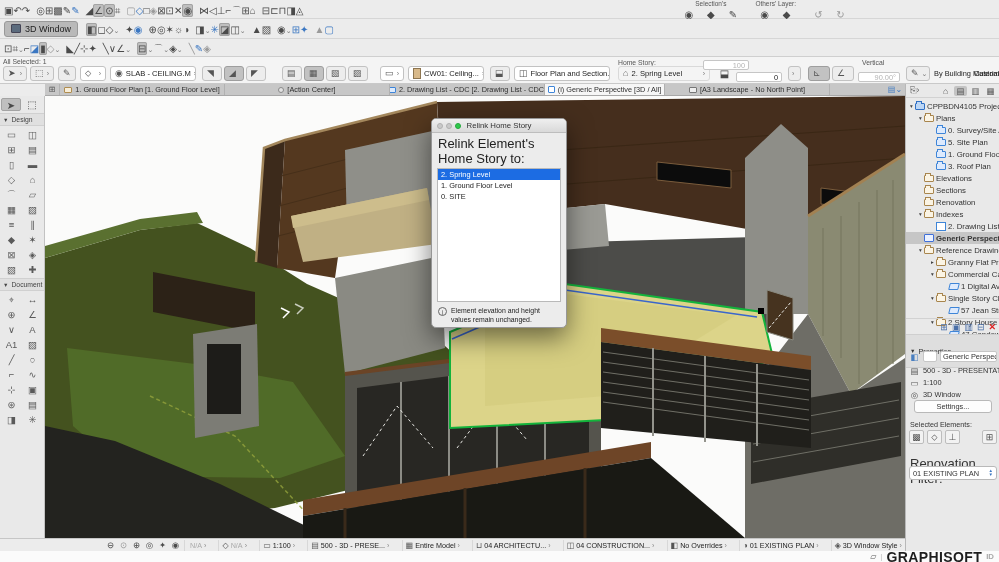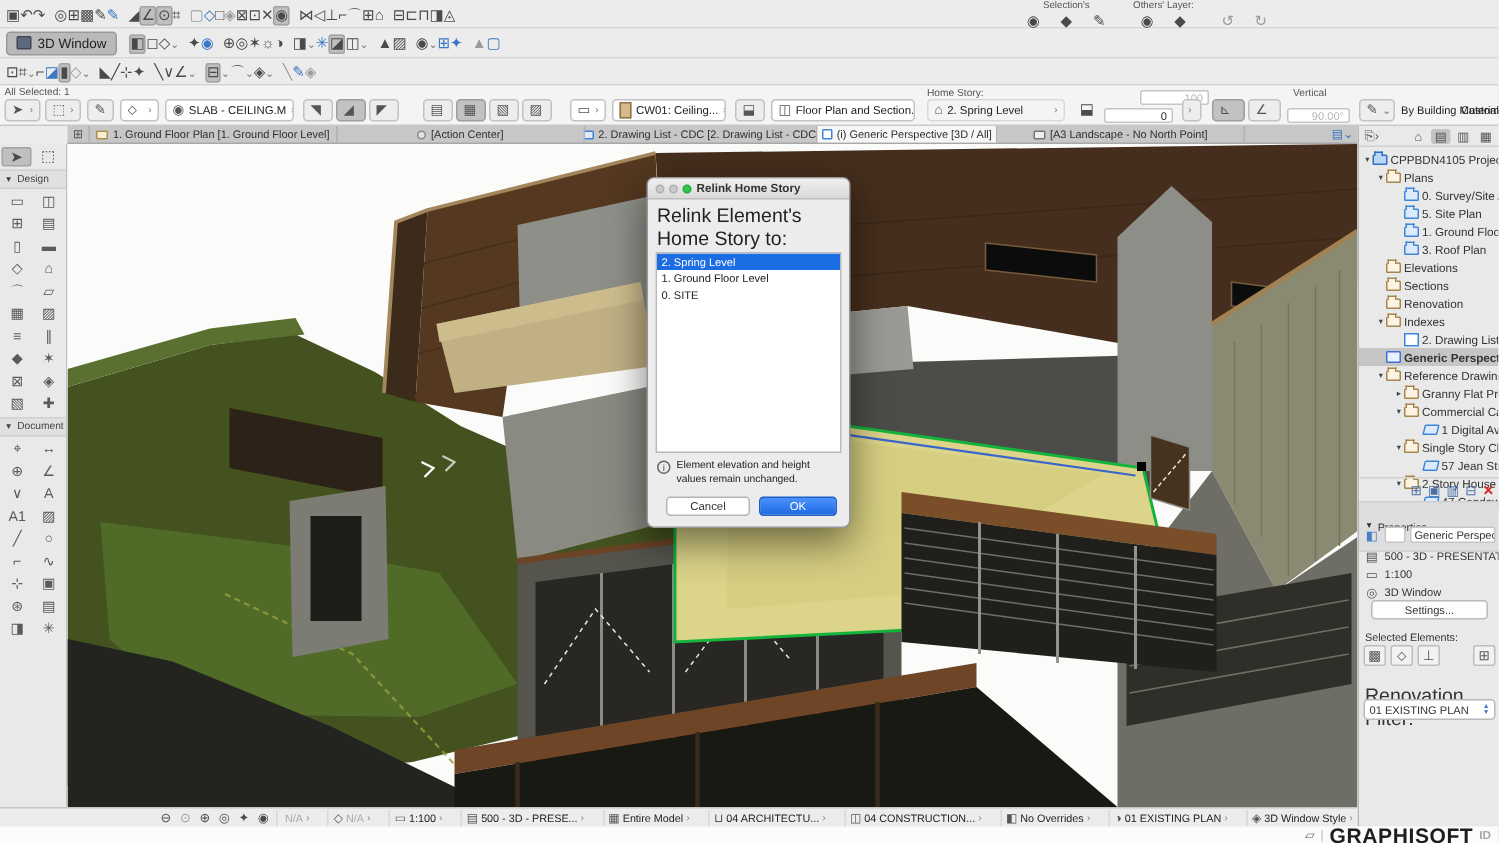--- a/index.html
+++ b/index.html
@@ -53,21 +53,21 @@
   .toolgrid{display:flex;flex-wrap:wrap;padding:1px 1px}
   .toolgrid .tbi{width:21px;height:15px;line-height:15px;font-size:9.5px;color:#5a5a5a}
   
   #viewport{position:absolute;left:45px;top:96px;width:860px;height:442px;background:#fbfbfa}
   
   #dlg{position:absolute;left:431px;top:118px;width:136px;background:#ececec;border:1px solid #969696;border-radius:5px;box-shadow:0 10px 26px rgba(0,0,0,.5);overflow:hidden}
   #dlg .tbar{height:14px;display:flex;align-items:center;background:linear-gradient(#efefef,#d9d9d9);border-bottom:1px solid #bdbdbd;position:relative}
   #dlg .lights{position:absolute;left:5px;top:4px;display:flex;gap:3px}
   #dlg .lt{width:6px;height:6px;border-radius:50%;background:#c9c9c9;border:1px solid #b0b0b0}
   #dlg .lt.green{background:#2fc84c;border-color:#24a83c}
-  #dlg .ttl{width:100%;text-align:center;font-size:7.8px;font-weight:bold;color:#333}
+  #dlg .ttl{width:100%;text-align:center;font-size:7.8px;font-weight:normal;color:#333}
   #dlg .prompt{font-size:13px;color:#222;padding:3px 6px 2px}
   #dlg .list{margin:0 5px;background:#fff;border:1px solid #b9b9b9;height:134px;overflow:hidden}
   .opt{font-size:7.4px;line-height:11px;height:11px;padding:0 3px;white-space:nowrap;color:#222}
   .opt.sel{background:#1c6ce3;color:#fff}
   #dlg .inforow{display:flex;gap:4px;padding:5px 6px 3px;align-items:flex-start}
   #dlg .iic{flex:0 0 9px;width:9px;height:9px;border:1px solid #666;border-radius:50%;font-size:6.5px;line-height:9px;text-align:center;color:#555}
   #dlg .itxt{font-size:6.9px;color:#222;line-height:1.25}
   #dlg .btns{display:flex;justify-content:flex-end;gap:6px;padding:4px 8px 7px}
   .dbtn{height:13px;border-radius:3px;font-size:7.6px;line-height:12px;text-align:center}
   .dbtn.cancel{width:56px;background:#fff;border:1px solid #b5b5b5;color:#333}
@@ -224,21 +224,21 @@
     <span class="pic">◫</span>
     <span>Floor Plan and Section...</span>
   </div>
   <span class="mini" style="left:618px;top:2px">Home Story:</span>
   <div class="pill" style="left:618px;width:92px;background:#f4f4f4;border-color:#d9d9d9">
     <span class="pic">⌂</span>
     <span>2. Spring Level</span>
       <span class="chv">›</span>
   </div>
   <span class="tbi" style="position:absolute;left:716px;top:9px">⬓</span>
-  <input class="minput dim" style="left: 760px; top: 3px; width: 46px;" readonly="" value="100">
+  <input class="minput dim" style="left: 703px; top: 3px; width: 46px;" readonly="" value="100">
   <input class="minput" style="left: 736px; top: 15px; width: 46px;" readonly="" value="0">
   <div class="ibtn" style="left:788px;width:13px;padding:0 3px">
       <span class="chv" style="margin:0">›</span>
     </div>
   <div class="ibtn pressed" style="left:808px;width:22px">
       <span class="pic">⊾</span>
     </div>
   <div class="ibtn" style="left:832px;width:22px">
       <span class="pic">∠</span>
     </div>
@@ -440,24 +440,20 @@
     <span class="ttl">Relink Home Story</span>
   </div>
   <div class="prompt">Relink Element's Home Story to:</div>
   <div class="list">
     <span><span class="opt sel" style="display:block">2. Spring Level</span><span class="opt" style="display:block">1. Ground Floor Level</span><span class="opt" style="display:block">0. SITE</span></span>
   </div>
   <div class="inforow">
     <span class="iic">i</span>
     <span class="itxt">Element elevation and height values remain unchanged.</span>
   </div>
-  <div class="btns">
-    <div class="dbtn cancel">Cancel</div>
-    <div class="dbtn ok">OK</div>
-  </div>
 </div>
 
 <div id="rpanel">
   <div id="navhdr">
     <span class="nbi">⎘›</span>
     <span class="spring"></span>
     <span class="nbi">⌂</span>
     <span class="nbi pressed">▤</span>
     <span class="nbi">▥</span>
     <span class="nbi">▦</span>

